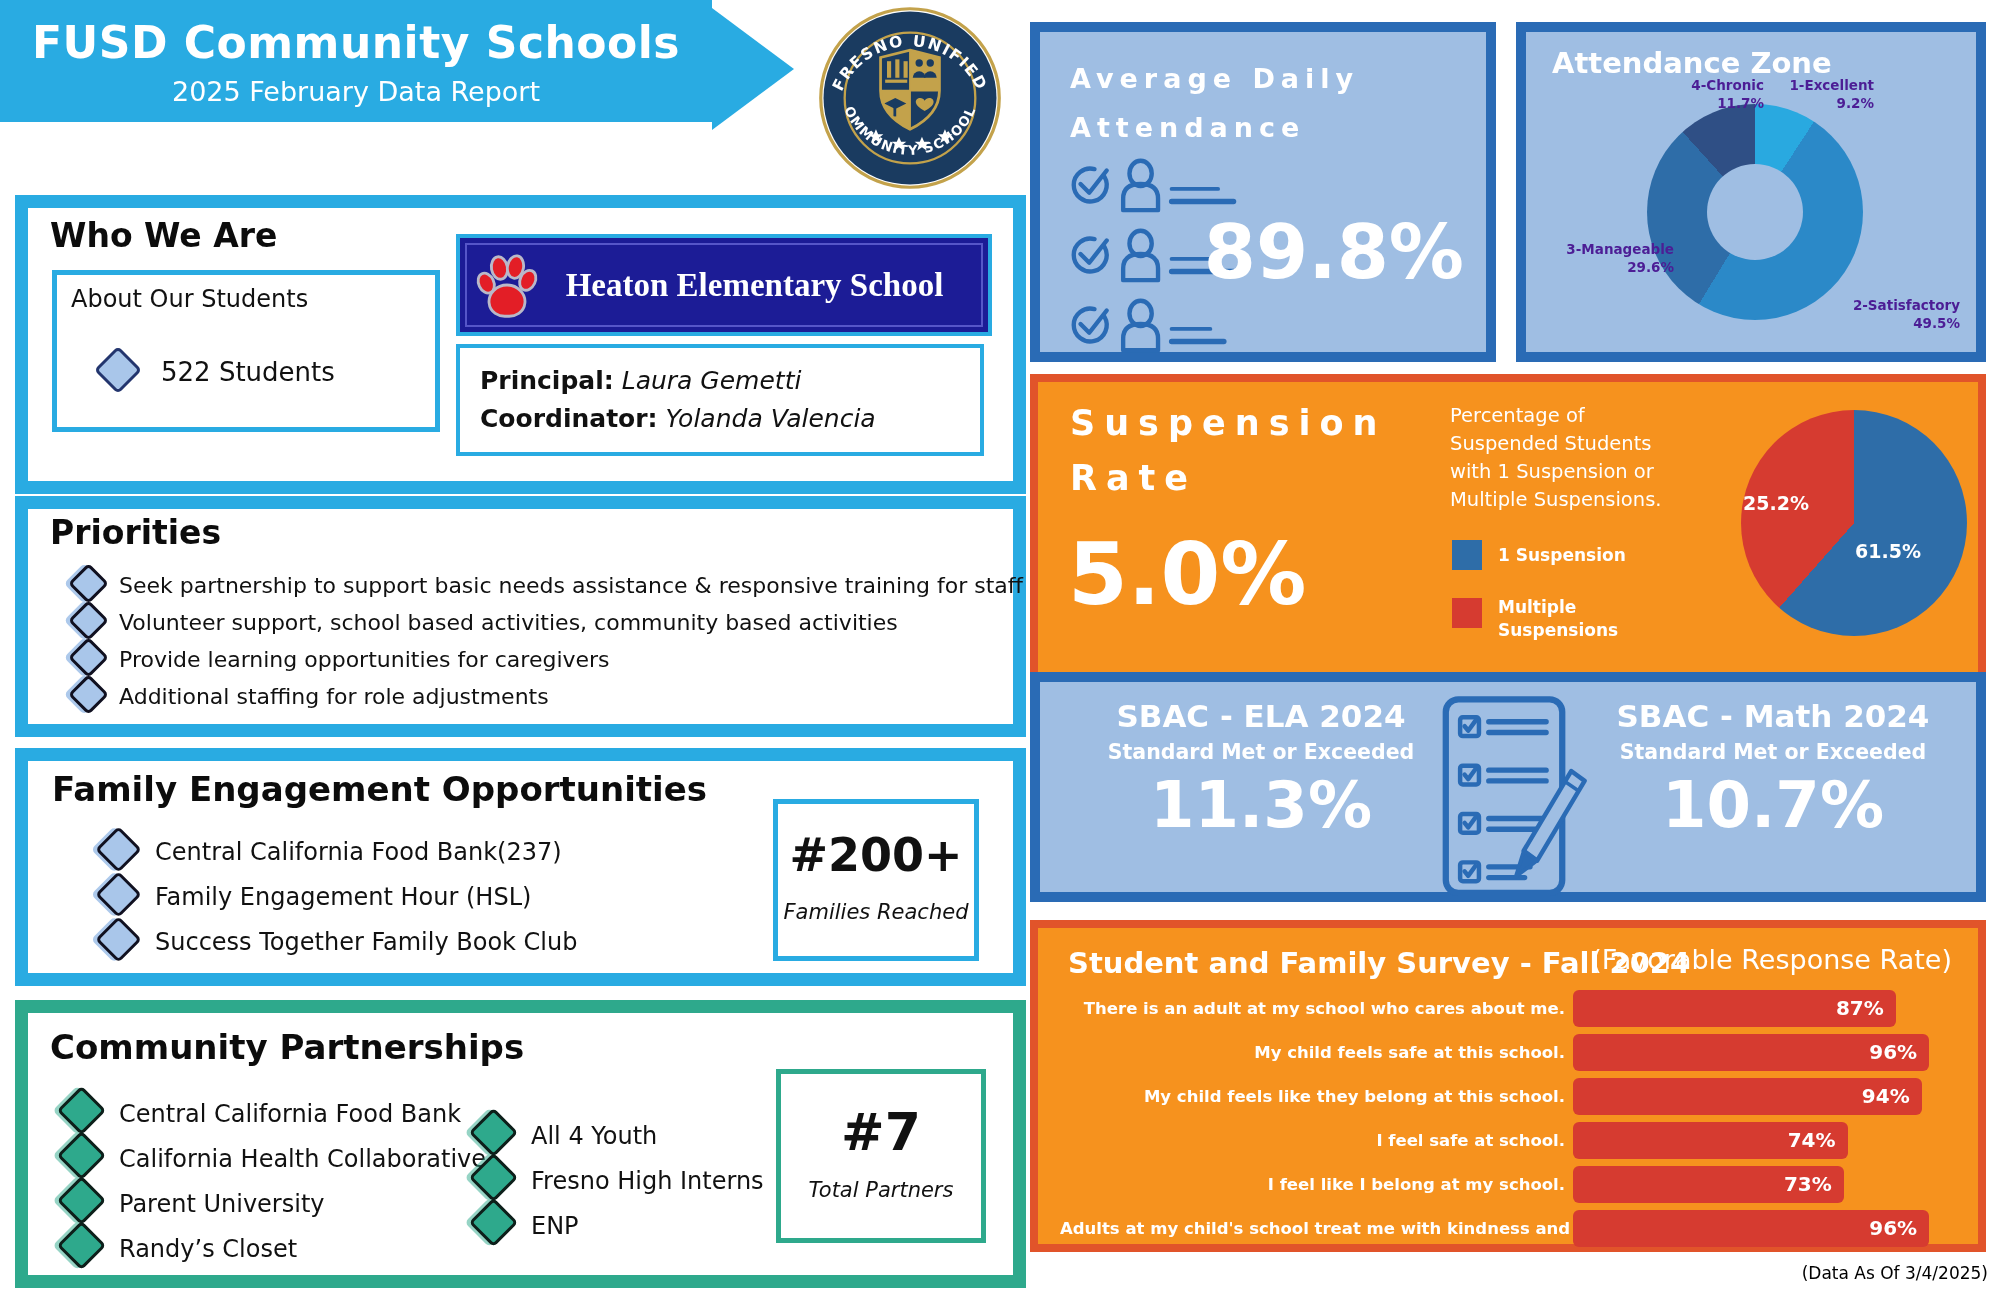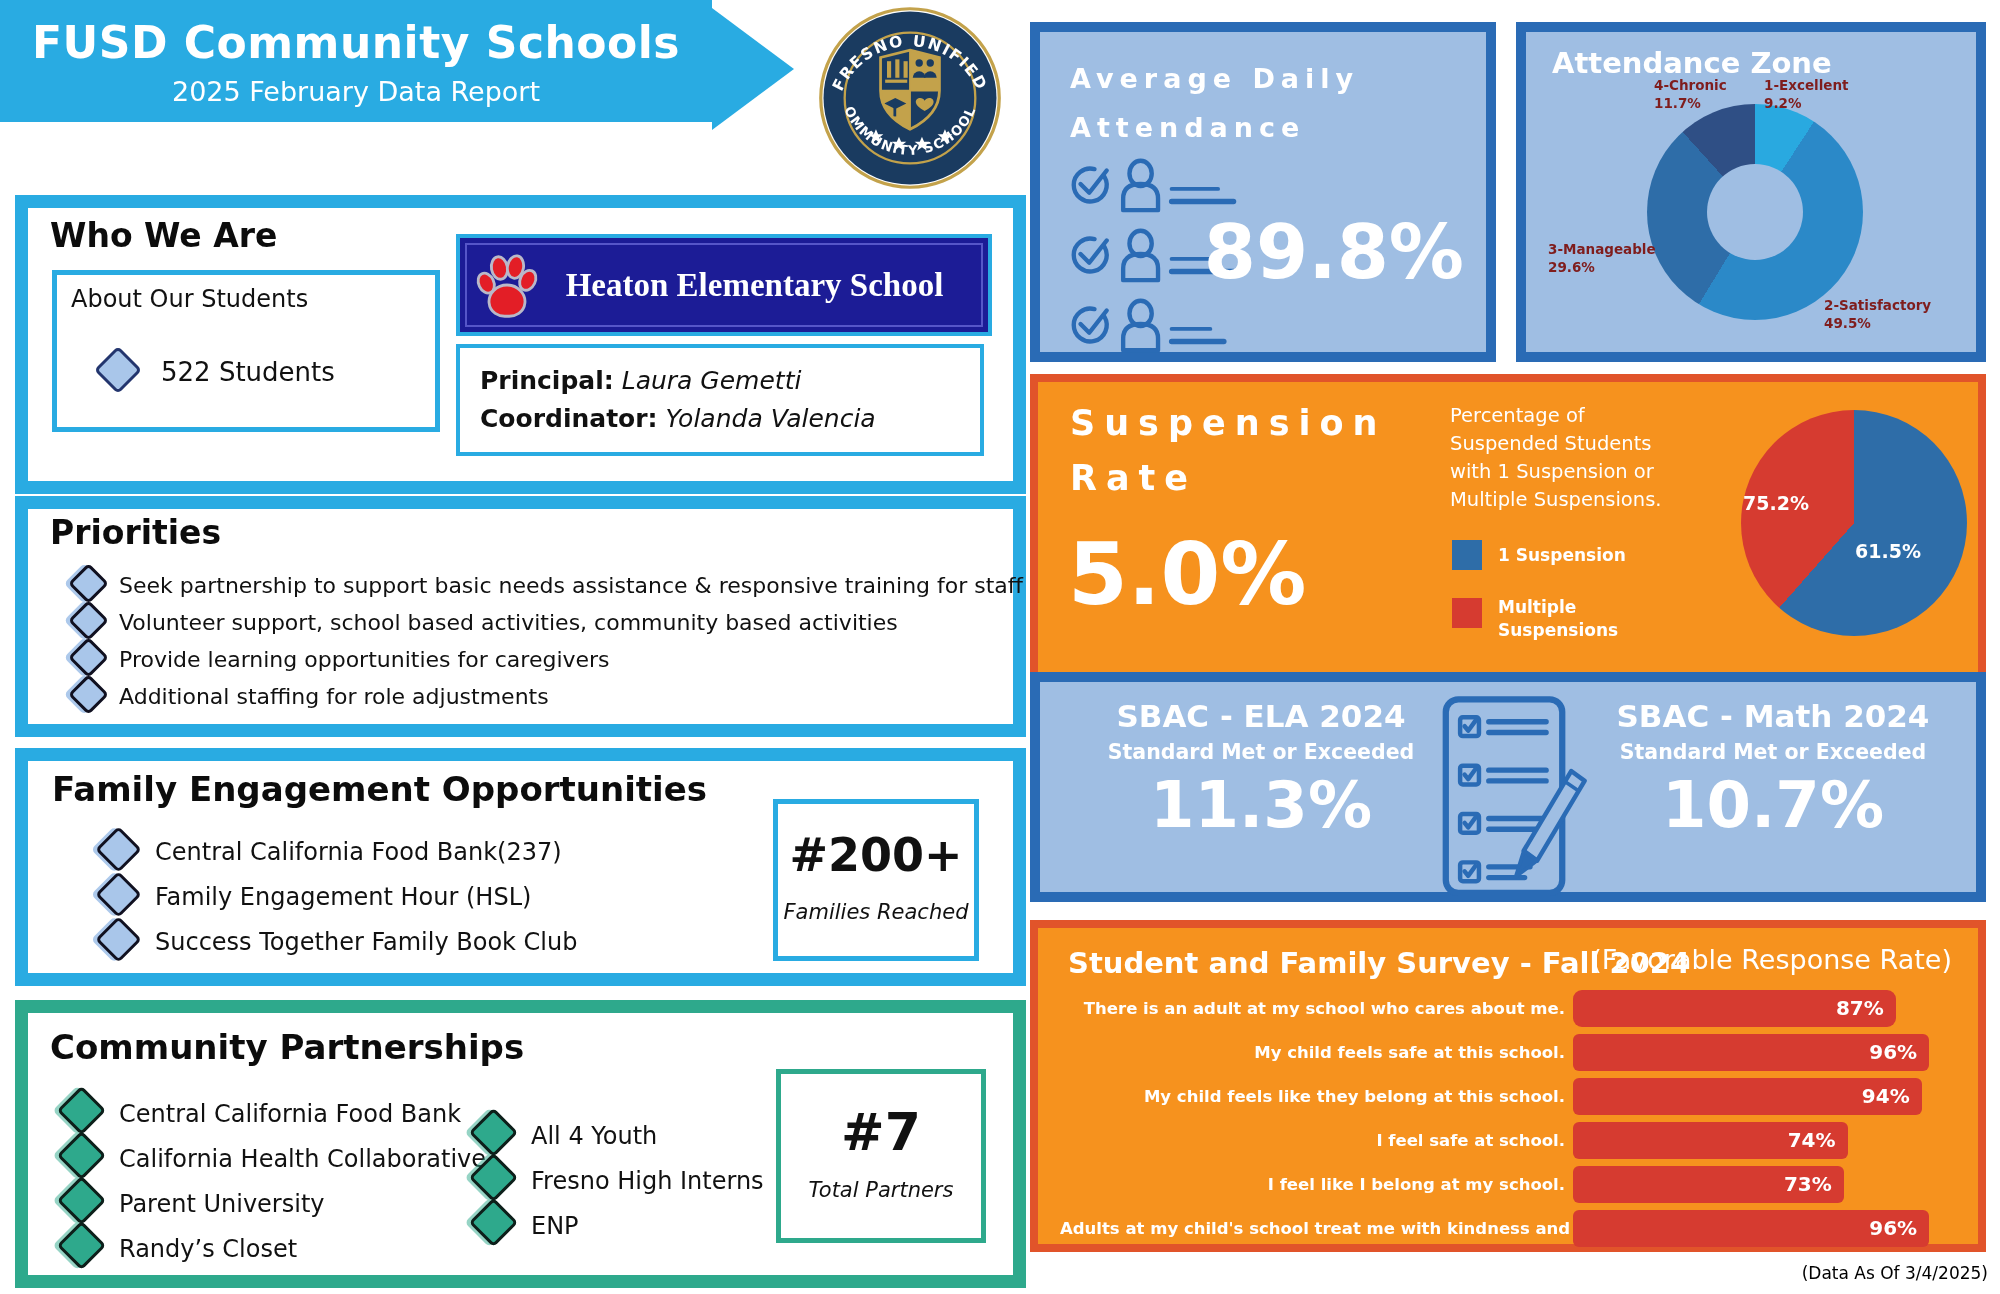--- a/index.html
+++ b/index.html
@@ -79,21 +79,21 @@
   #ada-box{left:1030px;top:22px;width:466px;height:340px}
   #ada-title{left:30px;top:22px;color:#fff;font-weight:bold;font-size:27px;letter-spacing:6px;line-height:49px}
   #ada-icons{left:24px;top:122px}
   #ada-icons svg{display:block;margin-bottom:8px}
   #ada-value{right:22px;top:176px;color:#fff;font-weight:bold;font-size:75px}
 
   #zone-box{left:1516px;top:22px;width:470px;height:340px}
   #zone-title{left:26px;top:14px;color:#fff;font-weight:bold;font-size:29px}
   #zone-donut{left:121px;top:72px;width:216px;height:216px;border-radius:50%}
   #zone-hole{position:absolute;left:60px;top:60px;width:96px;height:96px;border-radius:50%;background:#9FBEE3}
-  .zlab{color:#7f1d1d;font-weight:bold;font-size:13.5px;text-align:left;line-height:18px}
+  .zlab{color:#4c1d95;font-weight:bold;font-size:13.5px;text-align:right;line-height:18px}
   #zl-chronic{left:128px;top:44px;width:110px}
   #zl-excellent{left:238px;top:44px;width:110px}
   #zl-manageable{left:22px;top:208px;width:126px}
   #zl-satisfactory{left:298px;top:264px;width:136px}
 
   #susp-box{left:1030px;top:374px;width:956px;height:343px}
   #susp-title{left:32px;top:14px;color:#fff;font-weight:bold;font-size:35px;letter-spacing:9px;line-height:55px}
   #susp-value{left:30px;top:142px;color:#fff;font-weight:bold;font-size:86px}
   #susp-desc{left:412px;top:20px;color:#fff;font-size:19.5px;line-height:28px}
   #susp-desc span{display:block}
@@ -386,21 +386,21 @@
       <span>Multiple Suspensions.</span>
     </div>
     <div class="abs leg-sq" id="leg1-sq"></div>
     <div class="abs leg-lab" id="leg1-lab">1 Suspension</div>
     <div class="abs leg-sq" id="leg2-sq"></div>
     <div class="abs leg-lab" id="leg2-lab">
       <span>Multiple</span><br>
       <span>Suspensions</span>
     </div>
     <div class="abs" id="susp-pie" style="background: conic-gradient(rgb(46, 109, 168) 0deg, rgb(46, 109, 168) 221.4deg, rgb(214, 59, 48) 221.4deg, rgb(214, 59, 48) 360deg);"></div>
-    <div class="abs pie-lab" id="pie-lab-multi">75.2%</div>
+    <div class="abs pie-lab" id="pie-lab-multi">25.2%</div>
     <div class="abs pie-lab" id="pie-lab-one">61.5%</div>
   </div>
 
   <div class="abs bluebox" id="sbac-box">
     <div class="abs sbac-col" id="sbac-ela">
       <div class="sbac-t">SBAC - ELA 2024</div>
       <div class="sbac-s">Standard Met or Exceeded</div>
       <div class="sbac-v">11.3%</div>
     </div>
     <svg class="abs" id="sbac-icon" width="170" height="206" viewBox="0 0 175 230">
@@ -438,21 +438,21 @@
     </div>
   </div>
 
   <div class="abs orangebox" id="survey-box">
     <div class="abs" id="survey-title">Student and Family Survey - Fall 2024</div>
     <div class="abs" id="survey-sub">(Favorable Response Rate)</div>
     <div class="abs" id="survey-rows">
       <div class="s-row">
         <span class="s-lab">There is an adult at my school who cares about me.</span>
         <div class="s-track">
-          <div class="s-bar" style="width: 87%; background: rgb(214, 59, 48); border-radius: 9px;">
+          <div class="s-bar" style="width: 87%; background: rgb(214, 59, 48);">
               <span class="s-val">87%</span>
             </div>
         </div>
       </div>
       <div class="s-row">
         <span class="s-lab">My child feels safe at this school.</span>
         <div class="s-track">
           <div class="s-bar" style="width: 96%; background: rgb(214, 59, 48);">
               <span class="s-val">96%</span>
             </div>

